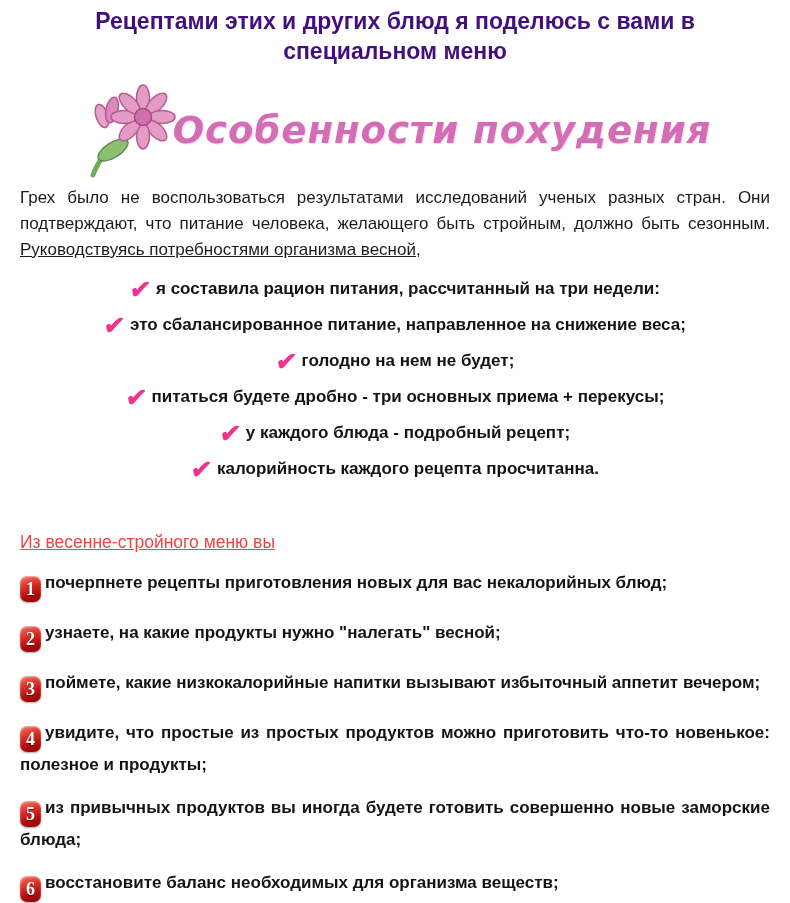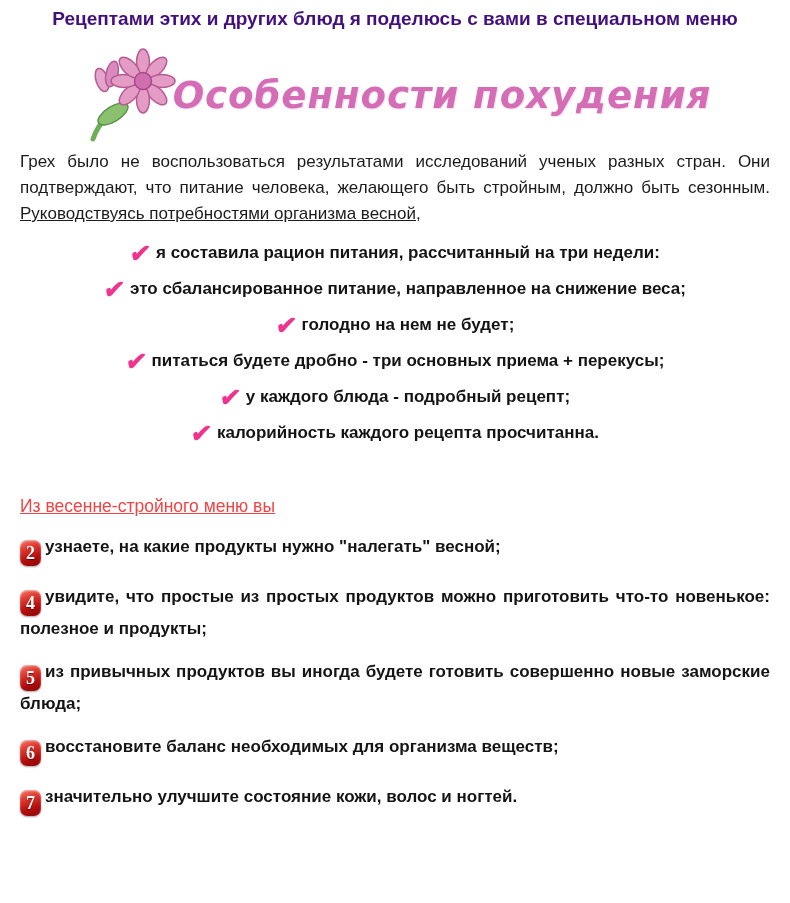--- a/index.html
+++ b/index.html
@@ -7,21 +7,21 @@
   body {
     width: 790px; height: 903px; overflow: hidden;
     font-family: "Liberation Sans", sans-serif;
     color: #1b1b1b;
   }
   .page { width: 790px; height: 903px; padding: 6px 20px 0 20px; background: #fff; }
 
   
   .header {
     text-align: center;
-    font-size: 19px; font-weight: bold; line-height: 1.32;
+    font-size: 23px; font-weight: bold; line-height: 1.32;
     color: #42107d;
     padding: 0 24px;
   }
 
   
   .banner {
     margin-top: 14px;
     height: 102px;
     display: flex; align-items: center; justify-content: center;
     position: relative;
@@ -143,20 +143,22 @@
     <div class="check-item"><span class="check-mark">✔</span><span>это сбалансированное питание, направленное на снижение веса;</span></div>
     <div class="check-item"><span class="check-mark">✔</span><span>голодно на нем не будет;</span></div>
     <div class="check-item"><span class="check-mark">✔</span><span>питаться будете дробно - три основных приема + перекусы;</span></div>
     <div class="check-item"><span class="check-mark">✔</span><span>у каждого блюда - подробный рецепт;</span></div>
     <div class="check-item"><span class="check-mark">✔</span><span>калорийность каждого рецепта просчитанна.</span></div>
   </div>
 
   <div class="section-heading">Из весенне-стройного меню вы</div>
 
   <div class="numbered-list">
+    <div class="num-item"><span class="num-badge">1</span><span>почерпнете рецепты приготовления новых для вас некалорийных блюд;</span></div>
     <div class="num-item"><span class="num-badge">2</span><span>узнаете, на какие продукты нужно "налегать" весной;</span></div>
+    <div class="num-item"><span class="num-badge">3</span><span>поймете, какие низкокалорийные напитки вызывают избыточный аппетит вечером;</span></div>
     <div class="num-item"><span class="num-badge">4</span><span>увидите, что простые из простых продуктов можно приготовить что-то новенькое: полезное и продукты;</span></div>
     <div class="num-item"><span class="num-badge">5</span><span>из привычных продуктов вы иногда будете готовить совершенно новые заморские блюда;</span></div>
     <div class="num-item"><span class="num-badge">6</span><span>восстановите баланс необходимых для организма веществ;</span></div>
     <div class="num-item"><span class="num-badge">7</span><span>значительно улучшите состояние кожи, волос и ногтей.</span></div>
   </div>
 
 </div>
 
 </body></html>

